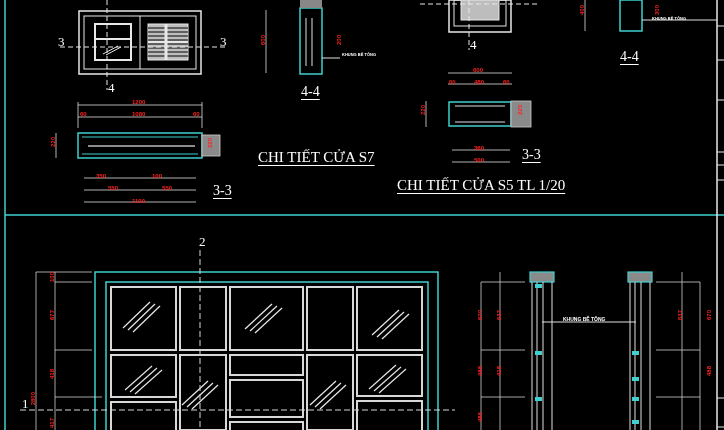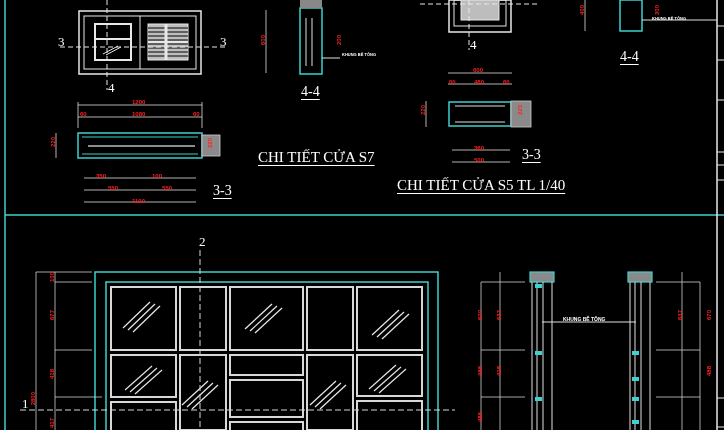--- a/index.html
+++ b/index.html
@@ -212,21 +212,21 @@
 <div class="label mark" style="left:58px;top:34px;">3</div>
 <div class="label mark" style="left:220px;top:34px;">3</div>
 <div class="label mark" style="left:108px;top:80px;">4</div>
 
 <div class="label sec" style="left:301px;top:84px;">4-4</div>
 <div class="label title" style="left:258px;top:117px;margin-top:32px;">CHI TIẾT CỬA S7</div>
 <div class="label sec" style="left:213px;top:183px;">3-3</div>
 
 <div class="label mark" style="left:470px;top:37px;">4</div>
 <div class="label sec" style="left:522px;top:147px;">3-3</div>
-<div class="label title" style="left:397px;top:177px;">CHI TIẾT CỬA S5 TL 1/40</div>
+<div class="label title" style="left:397px;top:177px;">CHI TIẾT CỬA S5 TL 1/20</div>
 <div class="label sec" style="left:620px;top:49px;">4-4</div>
 
 <div class="label mark" style="left:199px;top:234px;">2</div>
 <div class="label mark" style="left:22px;top:396px;">1</div>
 
 <div class="dim" style="left:132px;top:99px;">1200</div>
 <div class="dim" style="left:80px;top:111px;">60</div>
 <div class="dim" style="left:132px;top:111px;">1080</div>
 <div class="dim" style="left:193px;top:111px;">60</div>
 <div class="dim" style="left:96px;top:173px;">350</div>

